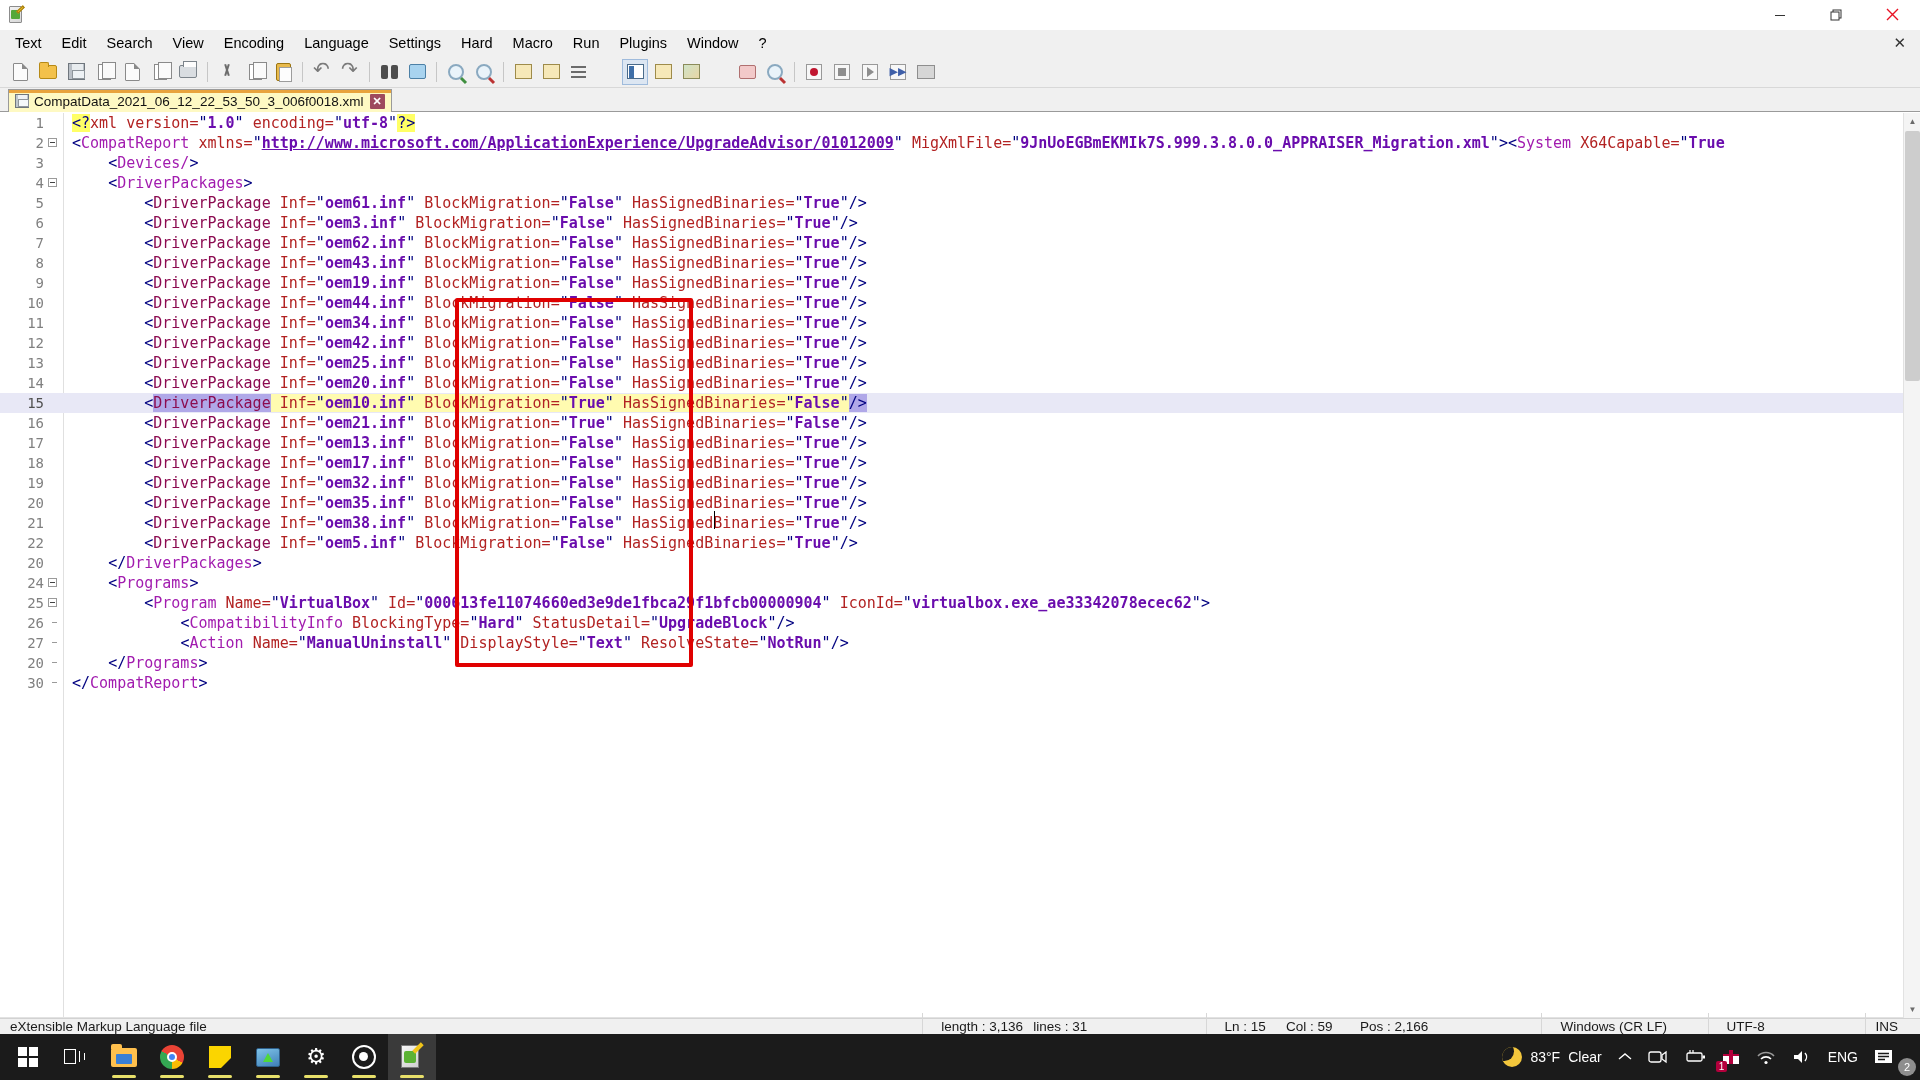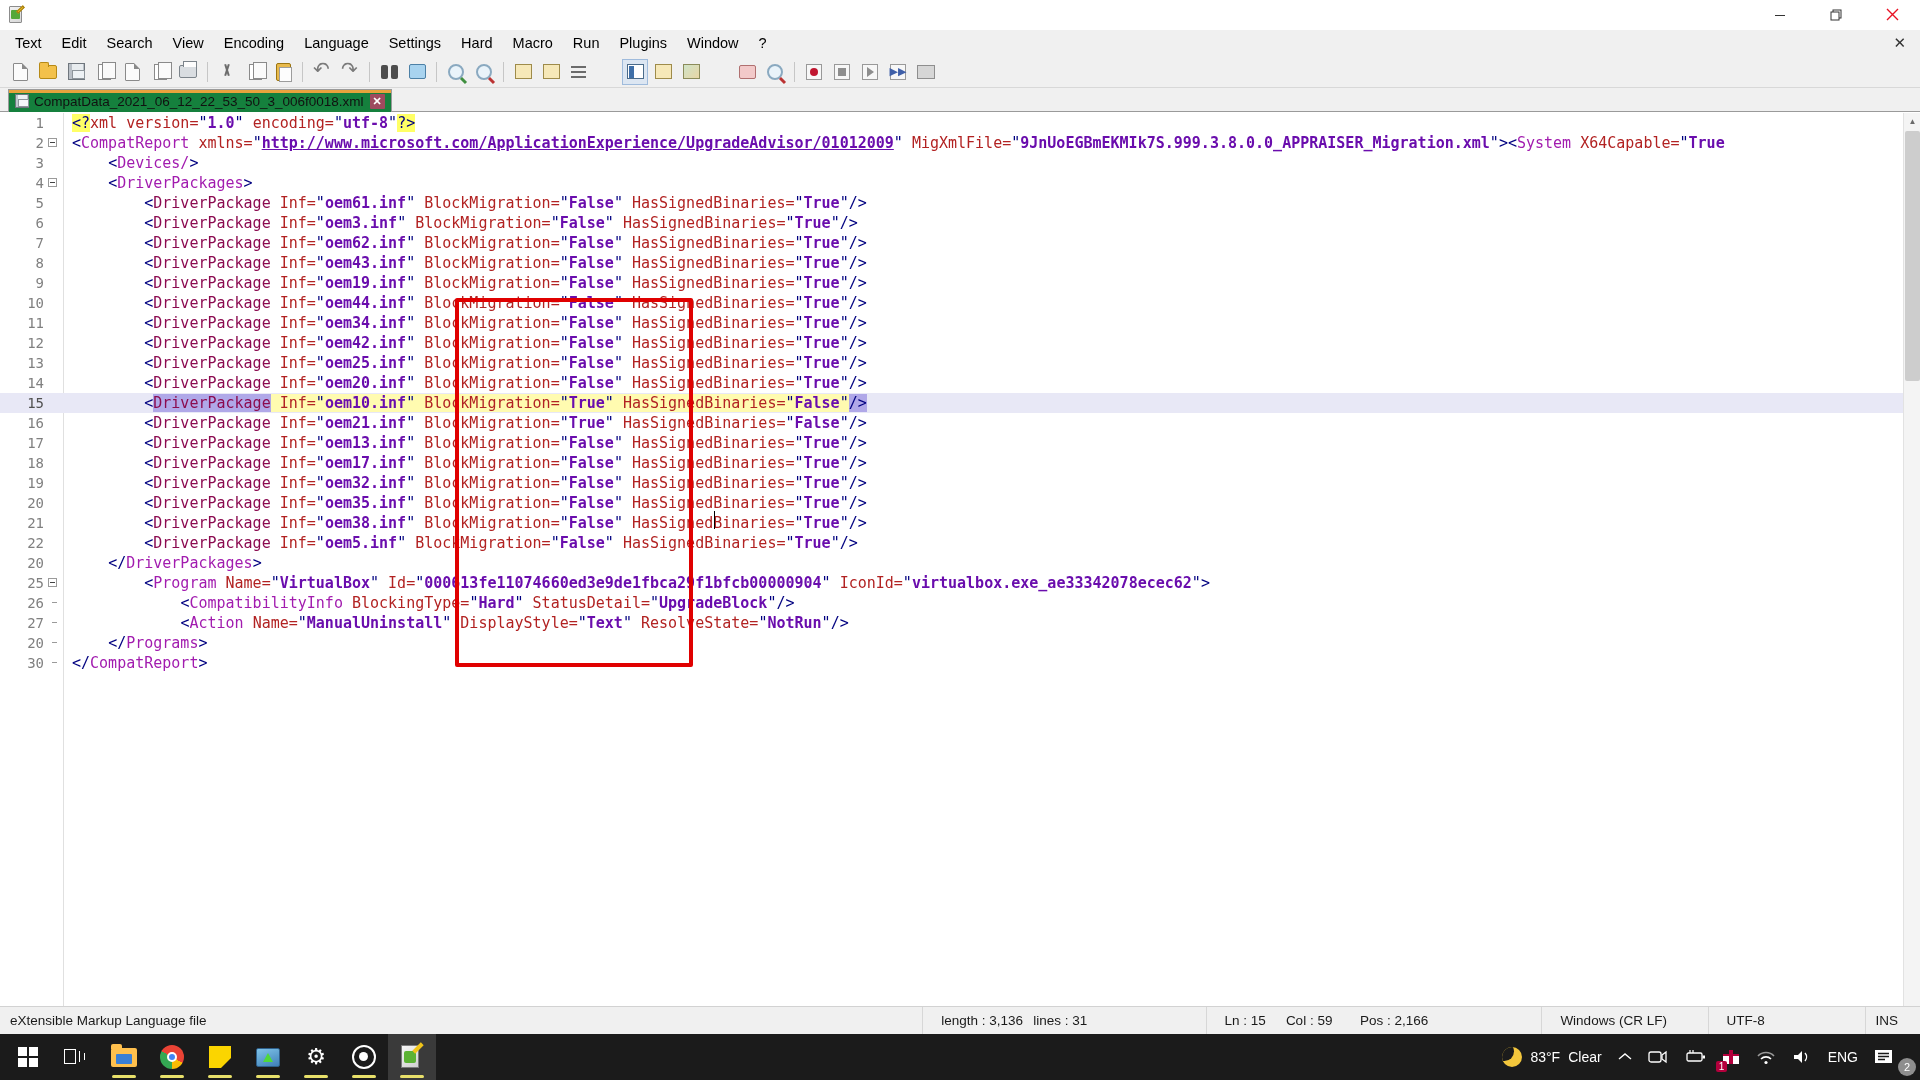--- a/index.html
+++ b/index.html
@@ -110,21 +110,21 @@
   .g-play i{width:0;height:0;border-left:7px solid #8e8e8e;border-top:5px solid transparent;border-bottom:5px solid transparent;display:block;}
   .g-ffwd{width:16px;height:16px;border:1px solid #999;background:#f7f7f7;display:flex;align-items:center;justify-content:center;color:#3f5fa8;font-size:11px;}
   .g-macro{width:18px;height:14px;background:#d6d6d6;border:1px solid #8e8e8e;}
 
   
   .tabstrip {
     height: 24px; background: #f0f0f0; display: flex; align-items: flex-end;
     padding-left: 8px; position: relative; border-bottom: 1px solid #9a9a9a;
   }
   .tab {
-    height: 23px; background: #15803d; border: 1px solid #9a9a9a;
+    height: 23px; background: #fef9c3; border: 1px solid #9a9a9a;
     border-bottom: none; display: flex; align-items: center;
     padding: 0 6px 0 6px; position: relative; top: 1px;
   }
   .tab:before {
     content: ""; position: absolute; left: 0; right: 0; top: 0; height: 3px;
     background: #e8a33d;
   }
   .tab-icon {
     width: 14px; height: 14px; margin-right: 5px; flex: none;
     background: #bfc7cd; border: 1px solid #6f767d; position: relative;
@@ -236,23 +236,23 @@
     position: absolute; top: 0; width: 17px; height: 16px;
     display: flex; align-items: center; justify-content: center;
     color: #6a6a6a; font-size: 8px;
   }
   .hscroll .arrow-l { left: 0; } .hscroll .arrow-r { right: 0; }
   .hscroll .thumb {
     position: absolute; top: 1px; left: 18px; width: 290px; height: 14px;
     background: #cdcdcd; border-radius: 2px;
   }
   .statusrow {
-    position: absolute; left: 0; right: 0; bottom: 46px; height: 28px;
+    position: absolute; left: 0; right: 0; bottom: 46px; height: 16px;
     background: #f0f0f0; border-top: 1px solid #d2d2d2;
-    display: flex; align-items: center; font-size: 13.5px; color: #1a1a1a; justify-content: flex-end;
+    display: flex; align-items: center; font-size: 13.5px; color: #1a1a1a;
   }
   .sb-cell { padding: 0 10px; height: 28px; display: flex; align-items: center; white-space: nowrap; }
   .sb-sep { width: 1px; height: 28px; background: #d7d7d7; }
 
   
   .taskbar {
     position: absolute; left: 0; right: 0; bottom: 0; height: 46px;
     background: #1b1b1b; display: flex; align-items: center;
   }
   .tb-item {
@@ -486,20 +486,21 @@
           <div class="line"><div class="ln">14</div><div class="pad"></div><div class="txt">        <span class="t-ang">&lt;</span><span class="t-tag">DriverPackage</span><span> <span class="t-attr">Inf=</span><span class="t-q">"</span><span class="t-val">oem20.inf</span><span class="t-q">"</span> <span class="t-attr">BlockMigration=</span><span class="t-q">"</span><span class="t-val">False</span><span class="t-q">"</span> <span class="t-attr">HasSignedBinaries=</span><span class="t-q">"</span><span class="t-val">True</span><span class="t-q">"</span></span><span><span class="t-ang">/&gt;</span></span></div></div>
           <div class="line cur"><div class="ln">15</div><div class="pad"></div><div class="txt">        <span class="t-ang">&lt;</span><span class="t-tag t-sel">DriverPackage</span><span class="t-selw"> <span class="t-attr">Inf=</span><span class="t-q">"</span><span class="t-val">oem10.inf</span><span class="t-q">"</span> <span class="t-attr">BlockMigration=</span><span class="t-q">"</span><span class="t-val">True</span><span class="t-q">"</span> <span class="t-attr">HasSignedBinaries=</span><span class="t-q">"</span><span class="t-val">False</span><span class="t-q">"</span></span><span class="t-sel"><span class="t-ang">/&gt;</span></span></div></div>
           <div class="line"><div class="ln">16</div><div class="pad"></div><div class="txt">        <span class="t-ang">&lt;</span><span class="t-tag">DriverPackage</span><span> <span class="t-attr">Inf=</span><span class="t-q">"</span><span class="t-val">oem21.inf</span><span class="t-q">"</span> <span class="t-attr">BlockMigration=</span><span class="t-q">"</span><span class="t-val">True</span><span class="t-q">"</span> <span class="t-attr">HasSignedBinaries=</span><span class="t-q">"</span><span class="t-val">False</span><span class="t-q">"</span></span><span><span class="t-ang">/&gt;</span></span></div></div>
           <div class="line"><div class="ln">17</div><div class="pad"></div><div class="txt">        <span class="t-ang">&lt;</span><span class="t-tag">DriverPackage</span><span> <span class="t-attr">Inf=</span><span class="t-q">"</span><span class="t-val">oem13.inf</span><span class="t-q">"</span> <span class="t-attr">BlockMigration=</span><span class="t-q">"</span><span class="t-val">False</span><span class="t-q">"</span> <span class="t-attr">HasSignedBinaries=</span><span class="t-q">"</span><span class="t-val">True</span><span class="t-q">"</span></span><span><span class="t-ang">/&gt;</span></span></div></div>
           <div class="line"><div class="ln">18</div><div class="pad"></div><div class="txt">        <span class="t-ang">&lt;</span><span class="t-tag">DriverPackage</span><span> <span class="t-attr">Inf=</span><span class="t-q">"</span><span class="t-val">oem17.inf</span><span class="t-q">"</span> <span class="t-attr">BlockMigration=</span><span class="t-q">"</span><span class="t-val">False</span><span class="t-q">"</span> <span class="t-attr">HasSignedBinaries=</span><span class="t-q">"</span><span class="t-val">True</span><span class="t-q">"</span></span><span><span class="t-ang">/&gt;</span></span></div></div>
           <div class="line"><div class="ln">19</div><div class="pad"></div><div class="txt">        <span class="t-ang">&lt;</span><span class="t-tag">DriverPackage</span><span> <span class="t-attr">Inf=</span><span class="t-q">"</span><span class="t-val">oem32.inf</span><span class="t-q">"</span> <span class="t-attr">BlockMigration=</span><span class="t-q">"</span><span class="t-val">False</span><span class="t-q">"</span> <span class="t-attr">HasSignedBinaries=</span><span class="t-q">"</span><span class="t-val">True</span><span class="t-q">"</span></span><span><span class="t-ang">/&gt;</span></span></div></div>
           <div class="line"><div class="ln">20</div><div class="pad"></div><div class="txt">        <span class="t-ang">&lt;</span><span class="t-tag">DriverPackage</span><span> <span class="t-attr">Inf=</span><span class="t-q">"</span><span class="t-val">oem35.inf</span><span class="t-q">"</span> <span class="t-attr">BlockMigration=</span><span class="t-q">"</span><span class="t-val">False</span><span class="t-q">"</span> <span class="t-attr">HasSignedBinaries=</span><span class="t-q">"</span><span class="t-val">True</span><span class="t-q">"</span></span><span><span class="t-ang">/&gt;</span></span></div></div>
           <div class="line"><div class="ln">21</div><div class="pad"></div><div class="txt">        <span class="t-ang">&lt;</span><span class="t-tag">DriverPackage</span><span> <span class="t-attr">Inf=</span><span class="t-q">"</span><span class="t-val">oem38.inf</span><span class="t-q">"</span> <span class="t-attr">BlockMigration=</span><span class="t-q">"</span><span class="t-val">False</span><span class="t-q">"</span> <span class="t-attr">HasSignedBinaries=</span><span class="t-q">"</span><span class="t-val">True</span><span class="t-q">"</span></span><span><span class="t-ang">/&gt;</span></span></div></div>
           <div class="line"><div class="ln">22</div><div class="pad"></div><div class="txt">        <span class="t-ang">&lt;</span><span class="t-tag">DriverPackage</span><span> <span class="t-attr">Inf=</span><span class="t-q">"</span><span class="t-val">oem5.inf</span><span class="t-q">"</span> <span class="t-attr">BlockMigration=</span><span class="t-q">"</span><span class="t-val">False</span><span class="t-q">"</span> <span class="t-attr">HasSignedBinaries=</span><span class="t-q">"</span><span class="t-val">True</span><span class="t-q">"</span></span><span><span class="t-ang">/&gt;</span></span></div></div>
           <div class="line"><div class="ln">20</div><div class="pad"></div><div class="txt">    <span class="t-ang">&lt;/</span><span class="t-plain">DriverPackages</span><span class="t-ang">&gt;</span></div></div>
+          <div class="line"><div class="ln">24</div><div class="pad"><div class="fold-box"></div></div><div class="txt">    <span class="t-ang">&lt;</span><span class="t-plain">Programs</span><span class="t-ang">&gt;</span></div></div>
           <div class="line"><div class="ln">25</div><div class="pad"><div class="fold-box"></div></div><div class="txt">        <span class="t-ang">&lt;</span><span class="t-plain">Program</span> <span class="t-attr">Name=</span><span class="t-q">"</span><span class="t-val">VirtualBox</span><span class="t-q">"</span> <span class="t-attr">Id=</span><span class="t-q">"</span><span class="t-val">000613fe11074660ed3e9de1fbca29f1bfcb00000904</span><span class="t-q">"</span> <span class="t-attr">IconId=</span><span class="t-q">"</span><span class="t-val">virtualbox.exe_ae33342078ecec62</span><span class="t-q">"</span><span class="t-ang">&gt;</span></div></div>
           <div class="line"><div class="ln">26</div><div class="pad"><div class="fold-tick"></div></div><div class="txt">            <span class="t-ang">&lt;</span><span class="t-plain">CompatibilityInfo</span> <span class="t-attr">BlockingType=</span><span class="t-q">"</span><span class="t-val">Hard</span><span class="t-q">"</span> <span class="t-attr">StatusDetail=</span><span class="t-q">"</span><span class="t-val">UpgradeBlock</span><span class="t-q">"</span><span class="t-ang">/&gt;</span></div></div>
           <div class="line"><div class="ln">27</div><div class="pad"><div class="fold-tick"></div></div><div class="txt">            <span class="t-ang">&lt;</span><span class="t-plain">Action</span> <span class="t-attr">Name=</span><span class="t-q">"</span><span class="t-val">ManualUninstall</span><span class="t-q">"</span> <span class="t-attr">DisplayStyle=</span><span class="t-q">"</span><span class="t-val">Text</span><span class="t-q">"</span> <span class="t-attr">ResolveState=</span><span class="t-q">"</span><span class="t-val">NotRun</span><span class="t-q">"</span><span class="t-ang">/&gt;</span></div></div>
           <div class="line"><div class="ln">20</div><div class="pad"><div class="fold-tick"></div></div><div class="txt">    <span class="t-ang">&lt;/</span><span class="t-plain">Programs</span><span class="t-ang">&gt;</span></div></div>
           <div class="line"><div class="ln">30</div><div class="pad"><div class="fold-tick"></div></div><div class="txt"><span class="t-ang">&lt;/</span><span class="t-plain">CompatReport</span><span class="t-ang">&gt;</span></div></div>
         </div>
       <div class="redbox" style="left:455px; top:185px; width:238px; height:369px;"></div>
       <div class="caret" style="left:714px; top:398px; height:18px;"></div>
     </div>
   </div>

